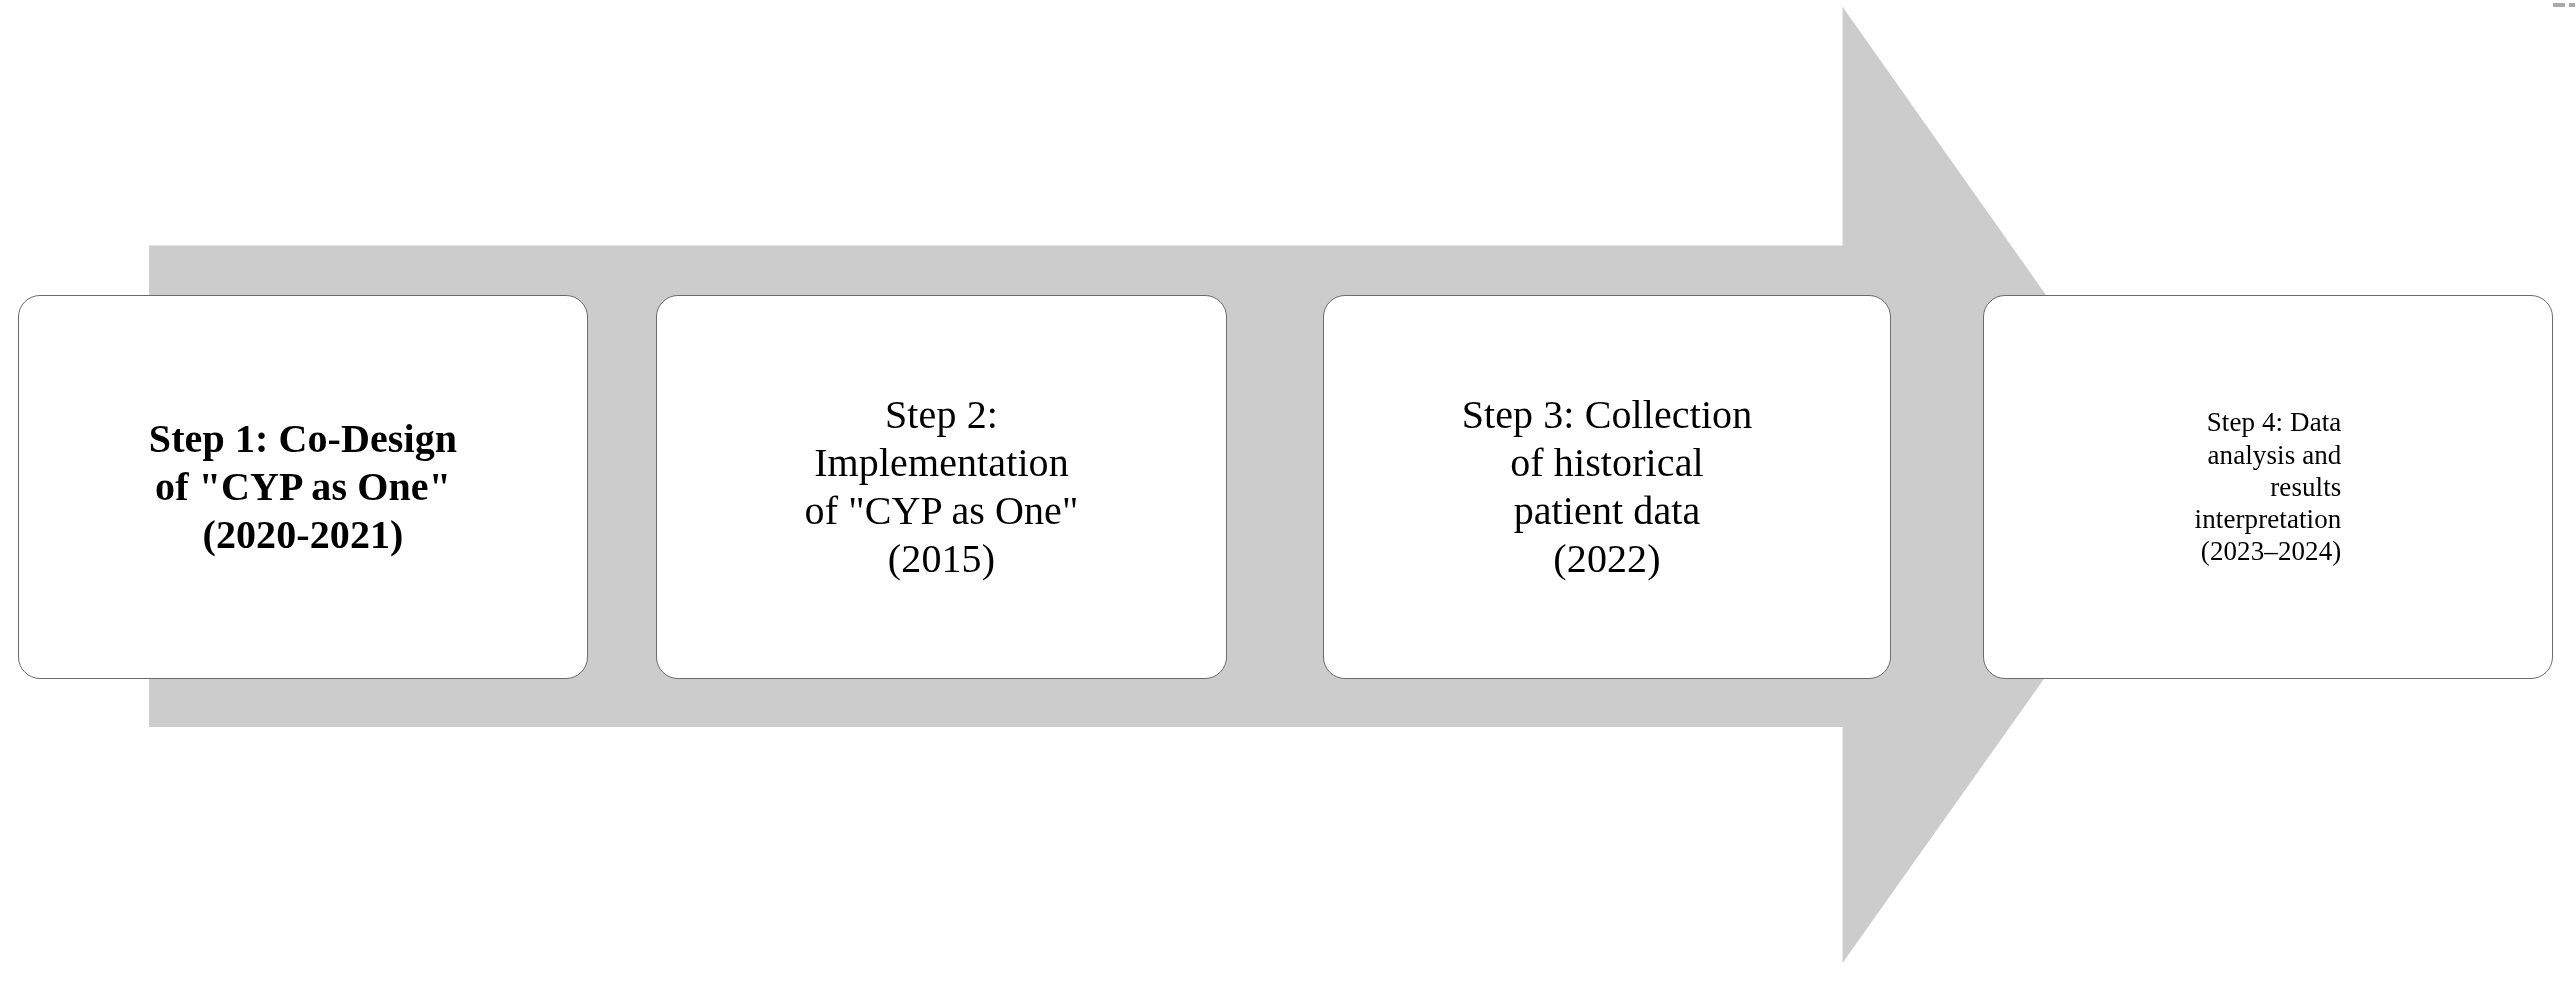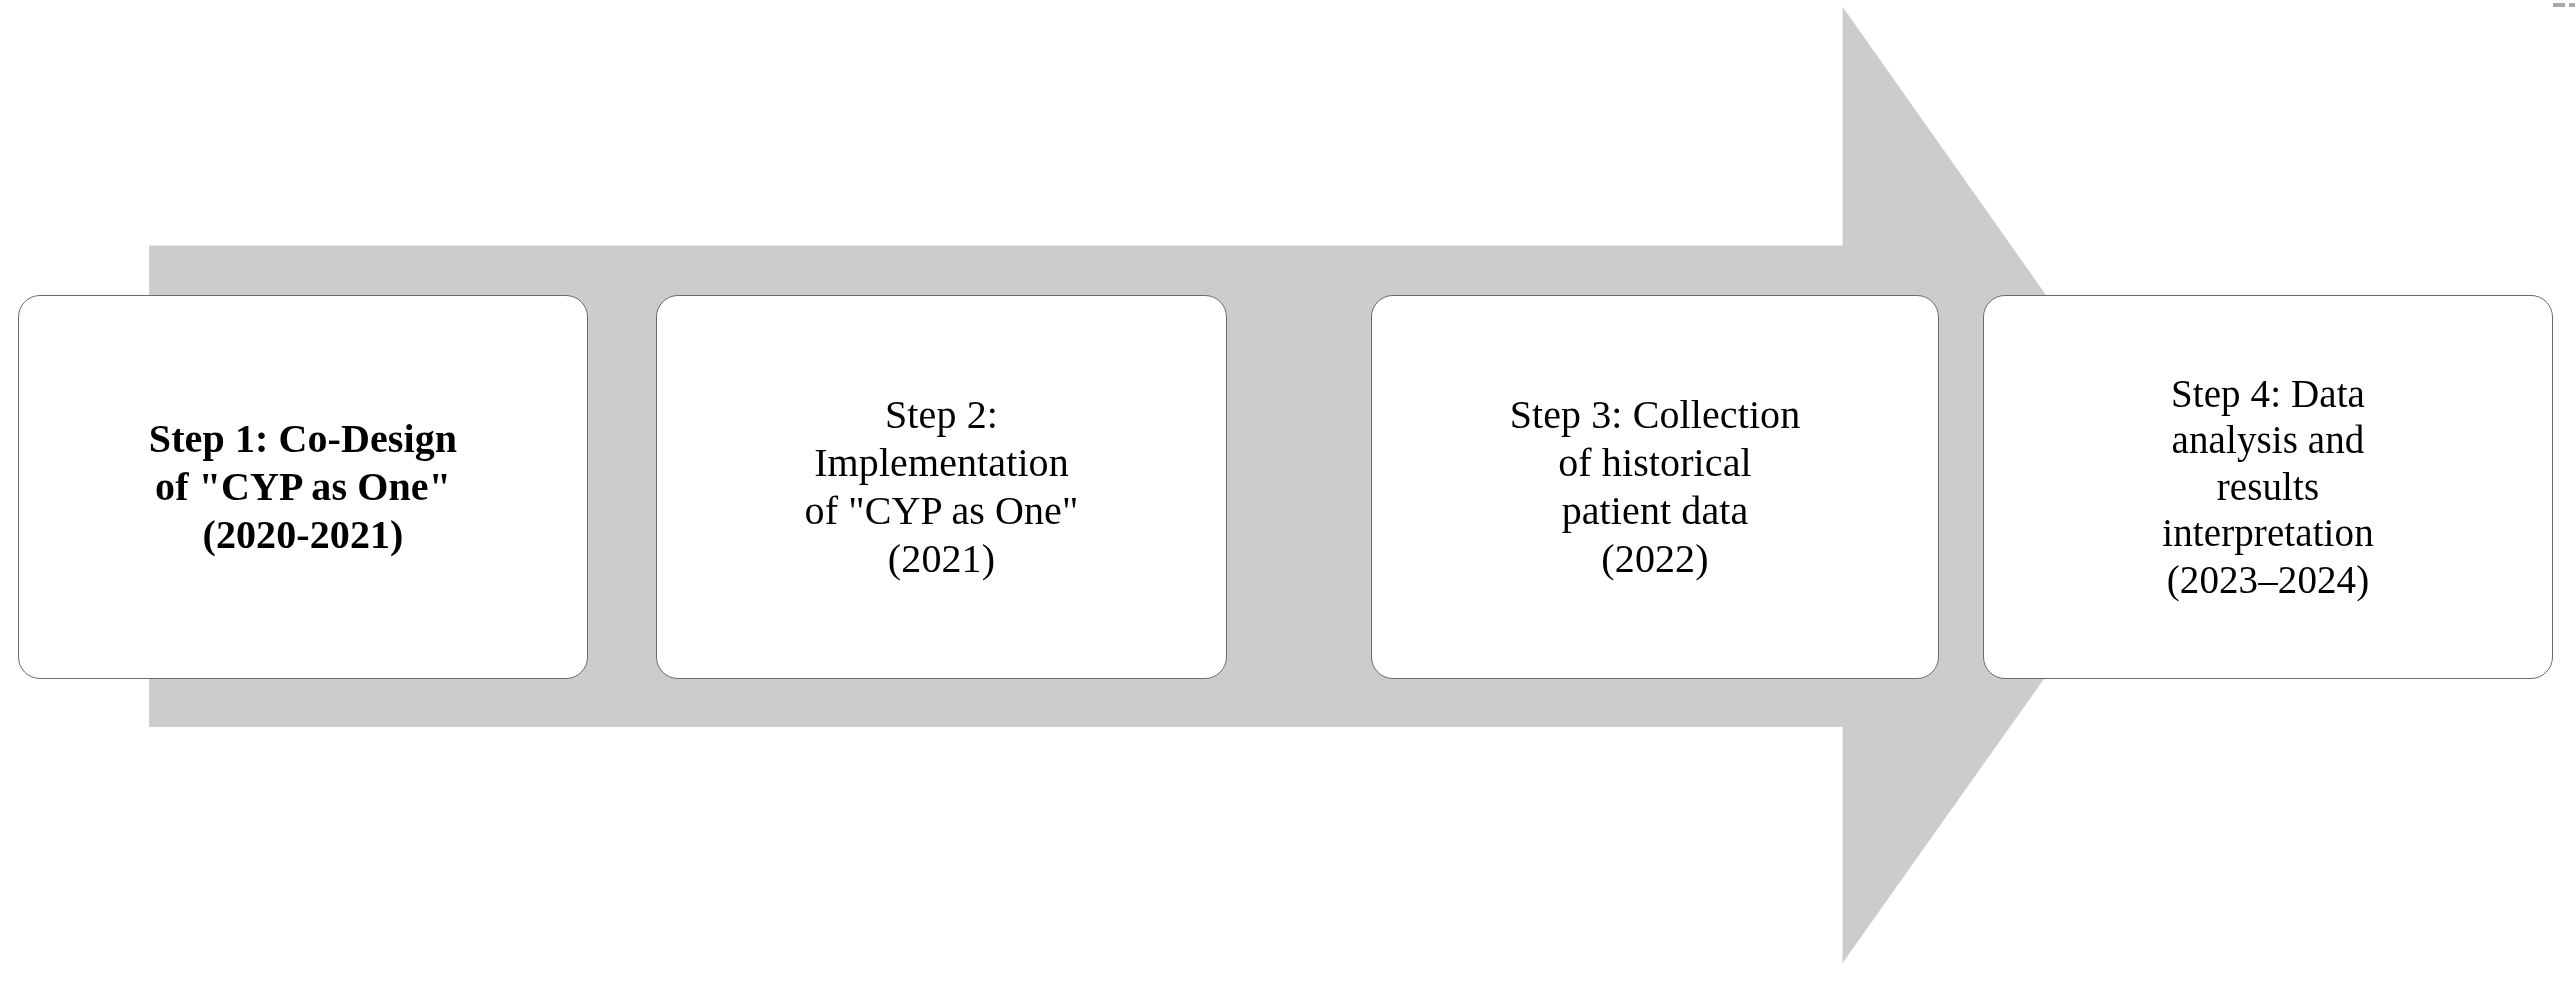--- a/index.html
+++ b/index.html
@@ -55,24 +55,24 @@
     font-size: 40px;
     line-height: 1.195;
     color: #000000;
     letter-spacing: 0.1px;
     white-space: pre-line;
     text-align: center;
   }
   
   #step-box-1 { left: 18px;   width: 570px; font-weight: bold; }
   #step-box-2 { left: 656px;  width: 571px; }
-  #step-box-3 { left: 1323px; width: 568px; margin-left: 48px; }
+  #step-box-3 { left: 1323px; width: 568px; }
   #step-box-4 { left: 1983px; width: 570px; }
 
-  #step-box-4 .step-label { font-size: 39px; }
+  #step-box-4 .step-label { font-size: 27px; text-align: right; }
 
   
   #crop-mark {
     position: absolute;
     top: 2.6px;
     left: 2553px;
     width: 22px;
     height: 4.3px;
     background:
       linear-gradient(to right,
@@ -96,21 +96,21 @@
     <div class="step-box" id="step-box-1">
       <span class="step-label">Step 1: Co-Design
 of "CYP as One"
 (2020-2021)</span>
     </div>
 
     <div class="step-box" id="step-box-2">
       <span class="step-label">Step 2:
 Implementation
 of "CYP as One"
-(2021)</span>
+(2015)</span>
     </div>
 
     <div class="step-box" id="step-box-3">
       <span class="step-label">Step 3: Collection
 of historical
 patient data
 (2022)</span>
     </div>
 
     <div class="step-box" id="step-box-4">

